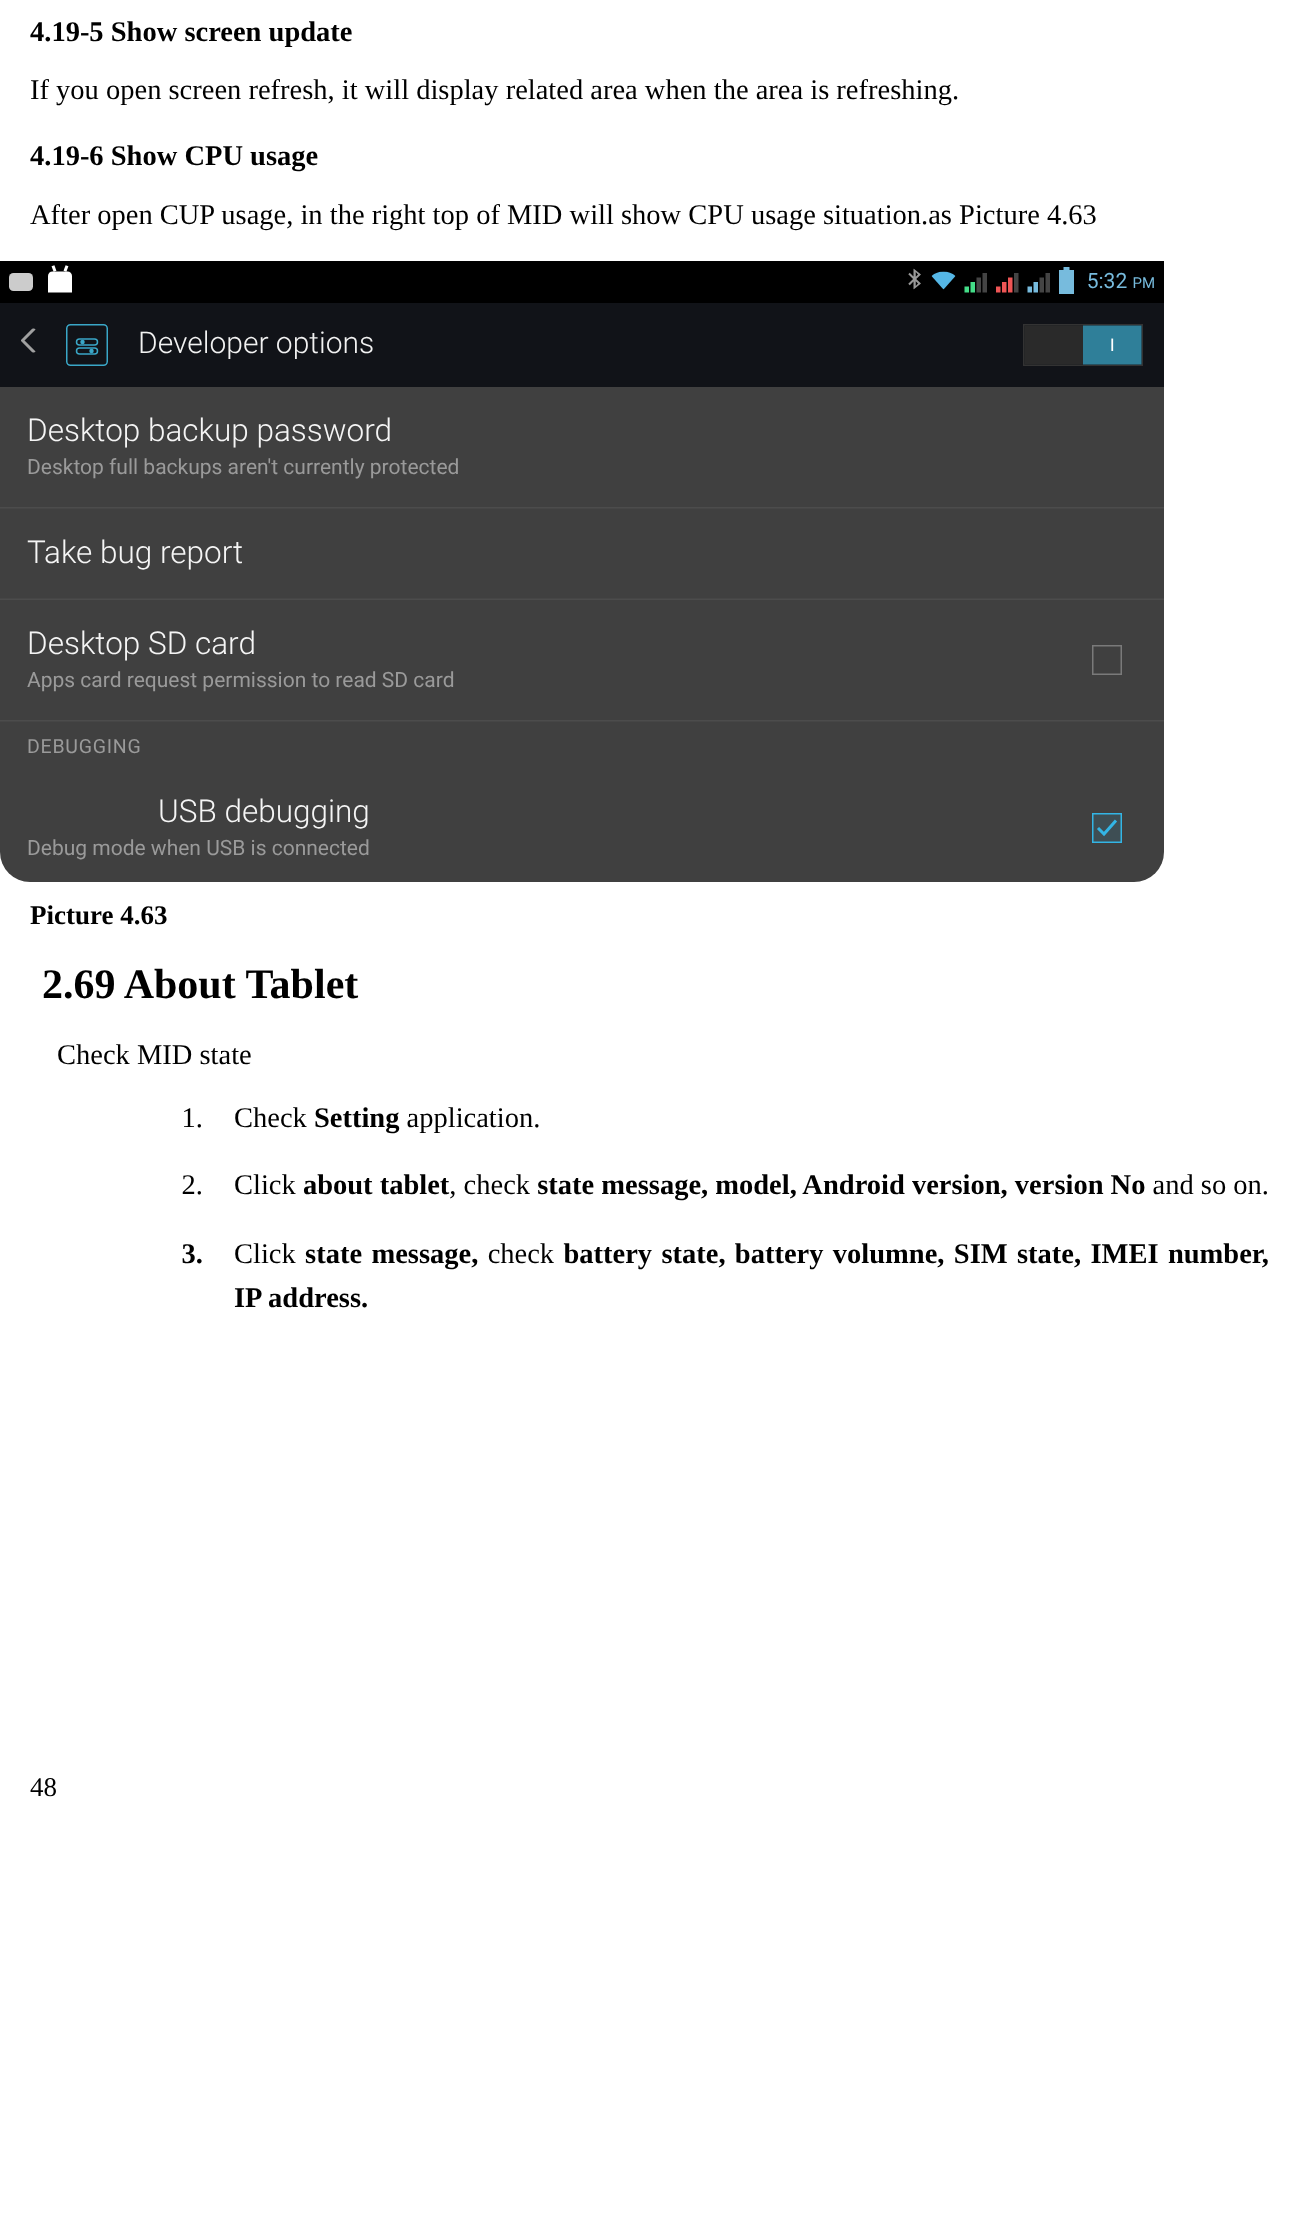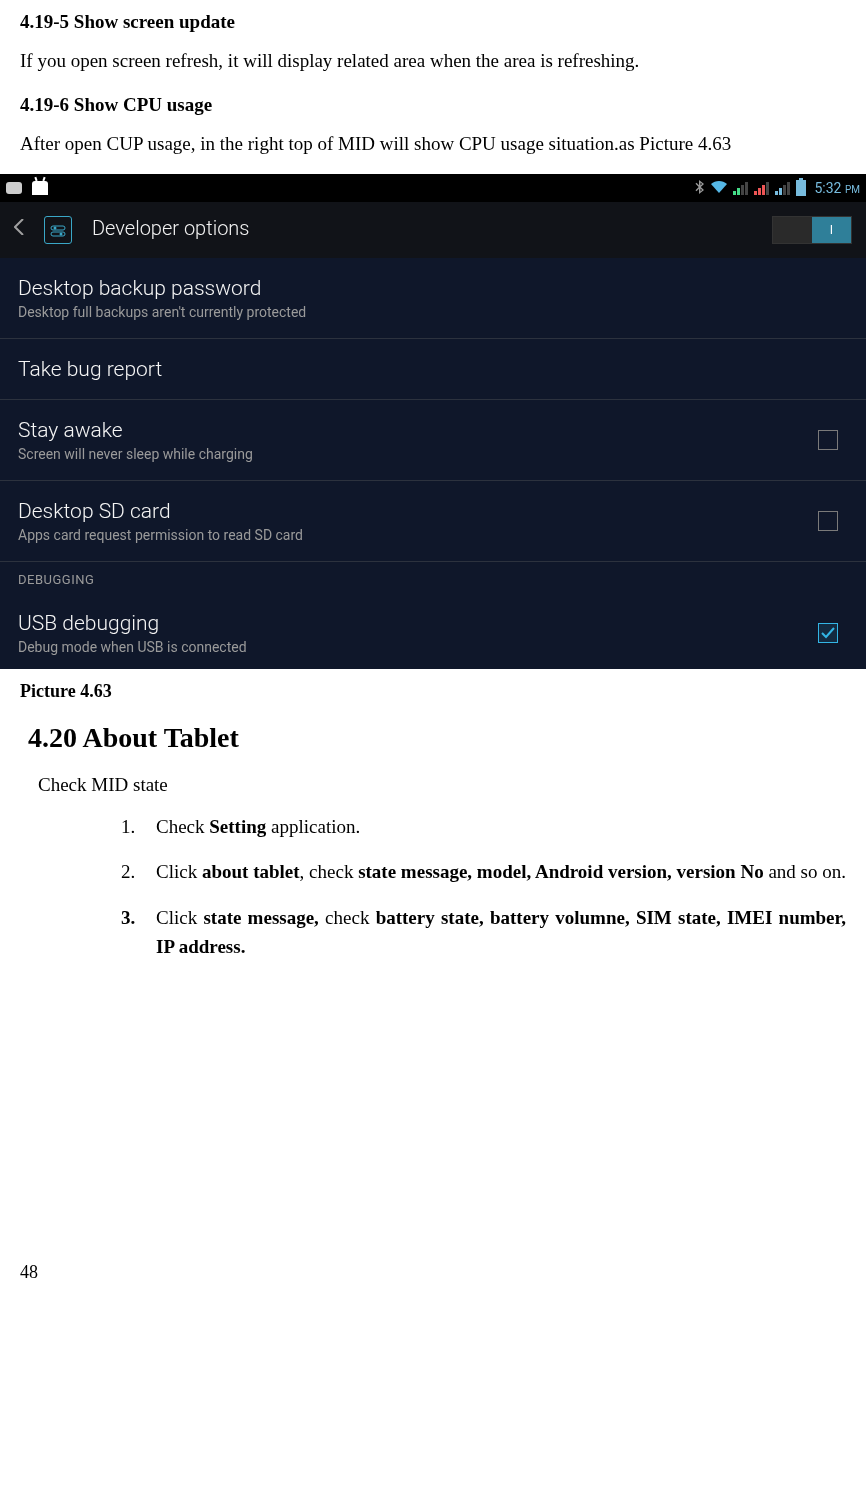--- a/index.html
+++ b/index.html
@@ -8,27 +8,28 @@
       background: #fff;
       color: #000;
       width: 866px;
       margin: 0 auto;
       padding: 0 20px;
     }
     .doc-text { font-size: 19px; line-height: 1.5; }
     .heading-bold { font-weight: bold; margin: 8px 0 10px 0; }
     .para { margin: 8px 0 16px 0; }
     .screenshot {
-      width: 866px;
+      width: 776px;
       margin-left: -20px;
-      background: #0f172a;
+      background: #404040;
       color: #fff;
       font-family: "Roboto", "Helvetica Neue", sans-serif;
       display: flex;
       flex-direction: column;
+      border-radius: 20px;
     }
     .statusbar {
       height: 28px;
       background: #000;
       display: flex;
       align-items: center;
       justify-content: space-between;
       padding: 0 6px;
       font-size: 13px;
       color: #fff;
@@ -91,21 +92,21 @@
       color: #9a9a9a;
       letter-spacing: 0.5px;
     }
     .checkbox {
       width: 20px; height: 20px; border: 1px solid #7a7a7a; background: transparent;
       display: flex; align-items: center; justify-content: center;
       margin-right: 10px;
       flex-shrink: 0;
     }
     .checkbox.checked { color: #33b5e5; font-size: 16px; background: rgba(51,181,229,0.12); border-color: #33b5e5; }
-    .last-row { border-bottom: none; padding-bottom: 14px; }
+    .last-row { border-bottom: none; padding-bottom: 14px; text-align: right; }
     .caption { font-weight: bold; font-size: 18px; margin: 12px 0 20px 0; }
     .h2 { font-family: "Times New Roman", serif; font-size: 28px; font-weight: bold; margin: 10px 0 20px 8px; }
     .body-indent { margin-left: 18px; font-size: 19px; margin-bottom: 16px; }
     .ol { list-style: decimal; margin-left: 120px; font-size: 19px; }
     .ol li { padding-left: 16px; margin-bottom: 16px; line-height: 1.55; text-align: justify; }
     .b { font-weight: bold; }
     .page-num { text-align: left; font-size: 18px; margin-top: 300px; margin-bottom: 46px; }
   </style>
 </head>
 <body>
@@ -186,27 +187,20 @@
       <div class="setting-sub">Desktop full backups aren't currently protected</div>
     </div>
   </div>
 
   <div class="setting-row">
     <div class="setting-text">
       <div class="setting-title">Take bug report</div>
     </div>
   </div>
 
-  <div class="setting-row">
-    <div class="setting-text">
-      <div class="setting-title">Stay awake</div>
-      <div class="setting-sub">Screen will never sleep while charging</div>
-    </div>
-    <div class="checkbox"></div>
-  </div>
 
   <div class="setting-row">
     <div class="setting-text">
       <div class="setting-title">Desktop SD card</div>
       <div class="setting-sub">Apps card request permission to read SD card</div>
     </div>
     <div class="checkbox"></div>
   </div>
 
   <div class="section-label">DEBUGGING</div>
@@ -219,21 +213,21 @@
     <div class="checkbox checked">
       <svg width="14" height="12" viewBox="0 0 14 12">
           <path d="M1 6l4 4 8-9" stroke="#33b5e5" stroke-width="2" fill="none"></path>
         </svg>
     </div>
   </div>
 </div>
 
 <div class="caption">Picture 4.63</div>
 
-<div class="h2">4.20 About Tablet</div>
+<div class="h2">2.69 About Tablet</div>
 
 <div class="body-indent">Check MID state</div>
 
 <ol class="ol">
   <li><span>Check </span><span class="b">Setting</span><span> application.</span></li>
   <li><span>Click </span><span class="b">about tablet</span><span>, check </span><span class="b">state message, model, Android version, version No</span><span> and so on.</span></li>
   <li class="b"><span style="font-weight:normal">Click </span><span>state message,</span><span style="font-weight:normal"> check </span><span>battery state, battery volumne, SIM state, IMEI number, IP address.</span></li>
 </ol>
 
 <div class="page-num">48</div>

